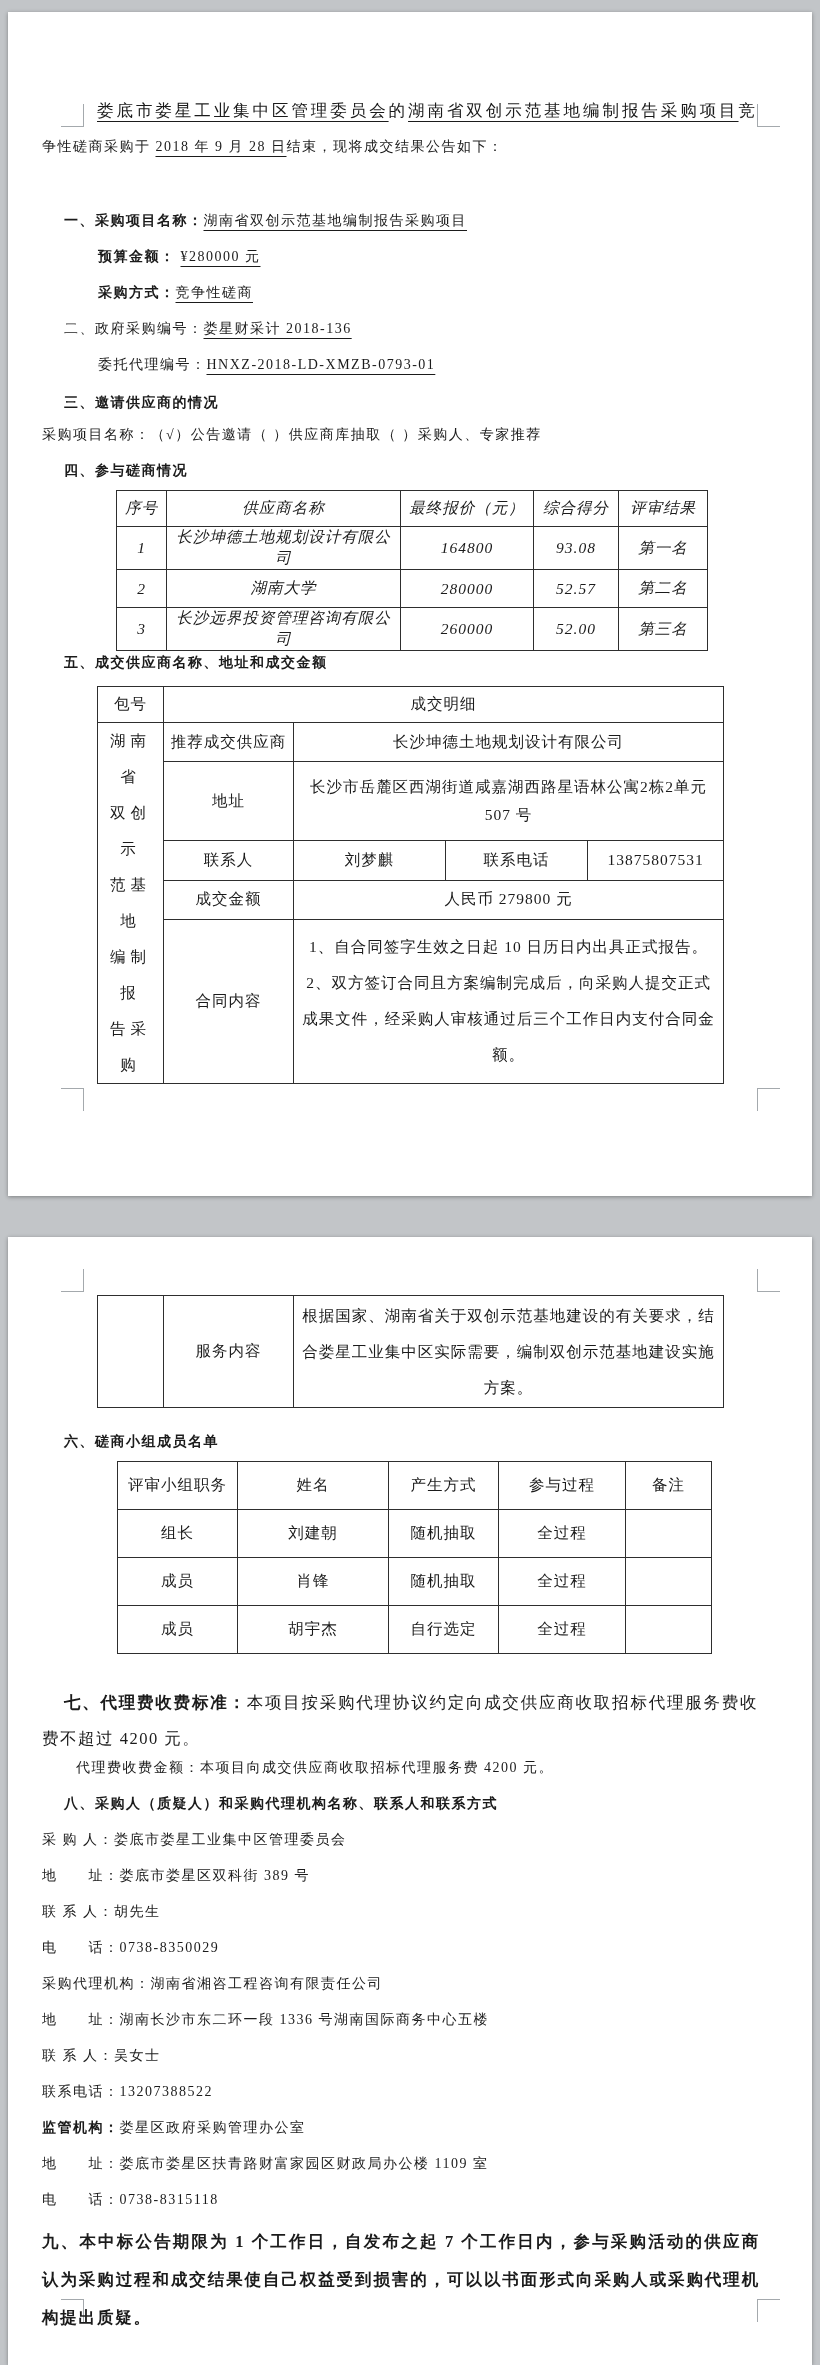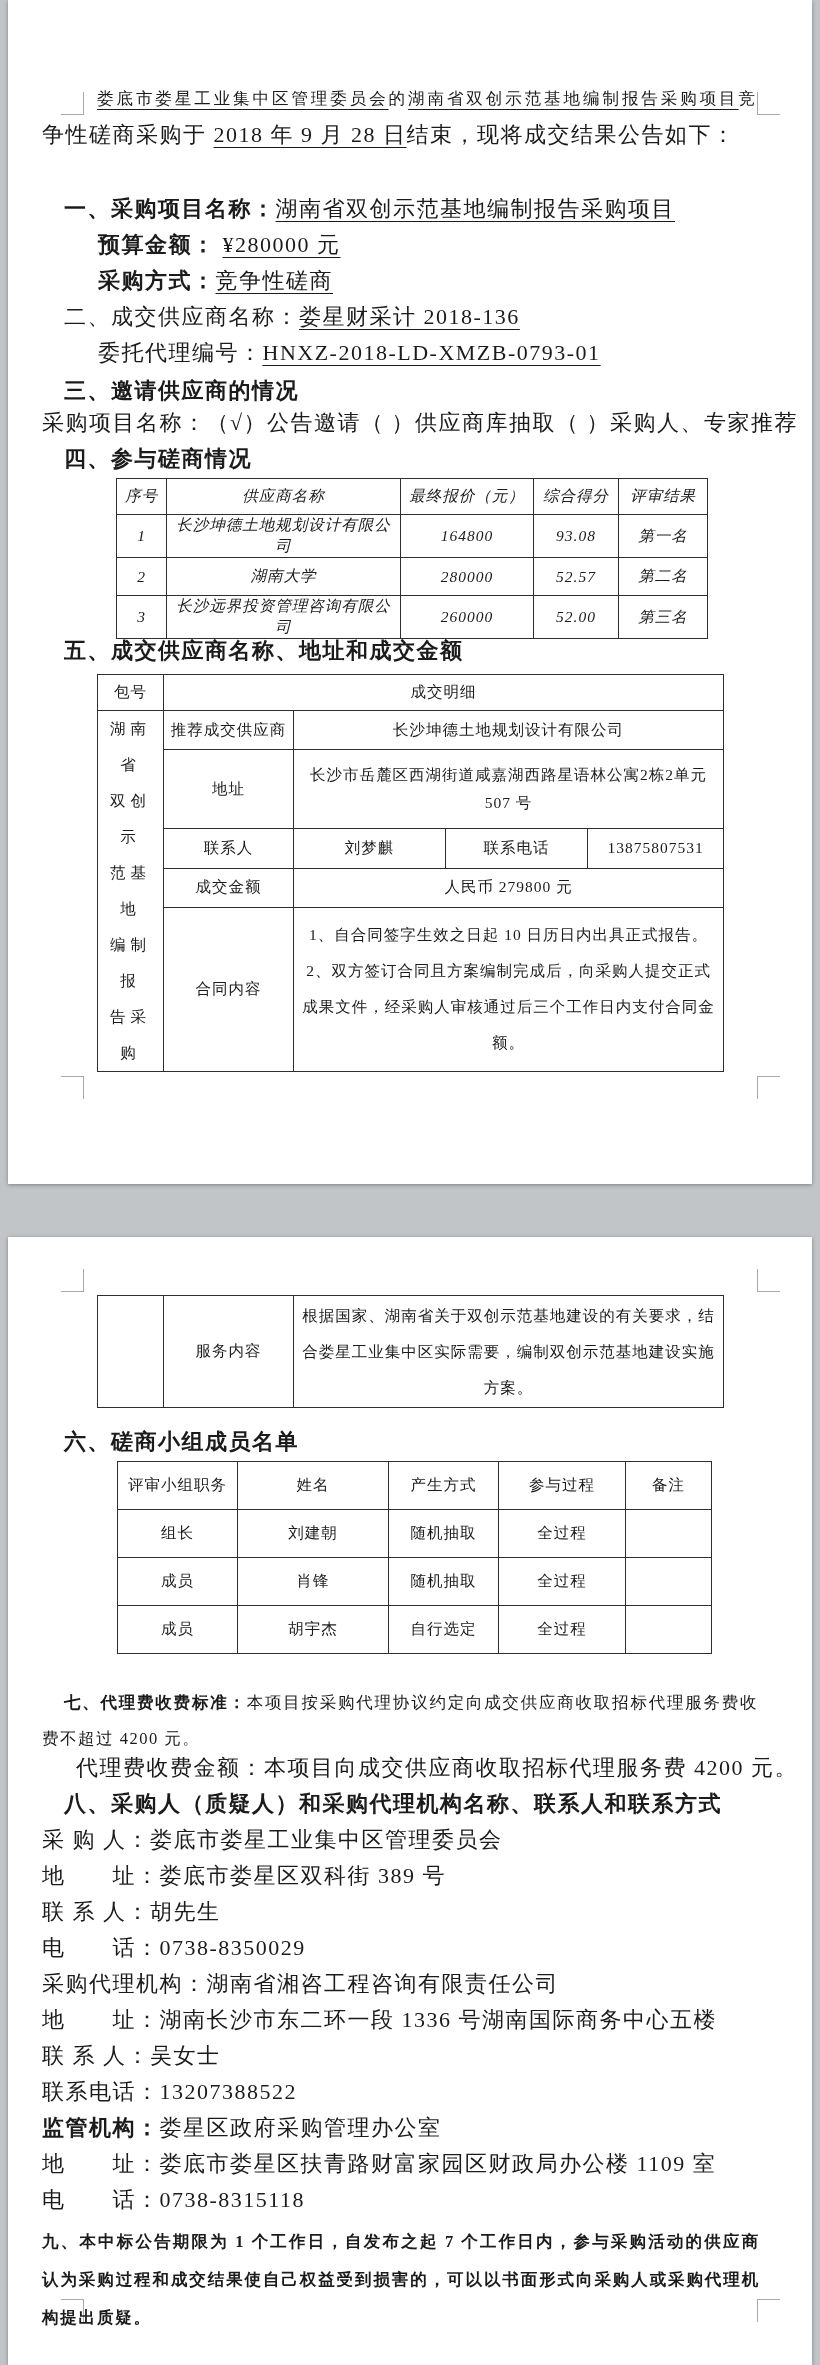--- a/index.html
+++ b/index.html
@@ -4,23 +4,23 @@
 <style>
   html,body{margin:0;padding:0;}
   body{
     width:820px;height:2365px;position:relative;
     background:#c2c5c8;
     font-family:"Liberation Serif","DejaVu Serif",serif;
     color:#1b1b1b;overflow:hidden;
   }
   .page{position:absolute;left:8px;width:804px;background:#ffffff;
         box-shadow:0 1px 4px rgba(0,0,0,.35);}
-  .p1{top:0;height:1184px;}
+  .p1{top:12px;height:1184px;}
   .p2{top:1237px;height:1128px;}
-  .ln{position:absolute;white-space:nowrap;font-size:22px;letter-spacing:1.5px;line-height:22px;}
+  .ln{position:absolute;white-space:nowrap;font-size:14px;letter-spacing:1.5px;line-height:22px;}
   .para{position:absolute;font-size:16.5px;letter-spacing:1.5px;text-align:justify;}
   .b{font-weight:bold;}
   .u{text-decoration:underline;text-underline-offset:5px;text-decoration-thickness:1px;}
   table.t{position:absolute;border-collapse:collapse;table-layout:fixed;
           font-size:15.5px;letter-spacing:1px;}
   table.t td{border:1px solid #2e2e2e;text-align:center;vertical-align:middle;
              padding:0 4px;overflow:hidden;}
   td.left{text-align:left;padding:0 10px;}
   td.pre{white-space:pre-line;}
   .vname{line-height:36px;letter-spacing:5px;white-space:pre-line;}
@@ -53,21 +53,21 @@
     <span class="b">一、采购项目名称：</span><span class="u">湖南省双创示范基地编制报告采购项目</span>
   </div>
   <div class="ln" style="left:90px;top:234px;">
     <span class="b">预算金额：</span><span> </span><span class="u">¥280000 元</span>
   </div>
   <div class="ln" style="left:90px;top:270px;">
     <span class="b">采购方式：</span><span class="u">竞争性磋商</span>
   </div>
 
   <div class="ln" style="left:56px;top:306px;">
-    <span>二、成交供应商名称：</span><span class="u">娄星财采计 2018-136</span>
+    <span>二、政府采购编号：</span><span class="u">娄星财采计 2018-136</span>
   </div>
   <div class="ln" style="left:90px;top:342px;">
     <span>委托代理编号：</span><span class="u">HNXZ-2018-LD-XMZB-0793-01</span>
   </div>
 
   <div class="ln b" style="left:56px;top:380px;">三、邀请供应商的情况</div>
   <div class="ln" style="left:34px;top:412px;">采购项目名称：（√）公告邀请（ ）供应商库抽取（ ）采购人、专家推荐</div>
 
   <div class="ln b" style="left:56px;top:448px;">四、参与磋商情况</div>
 

